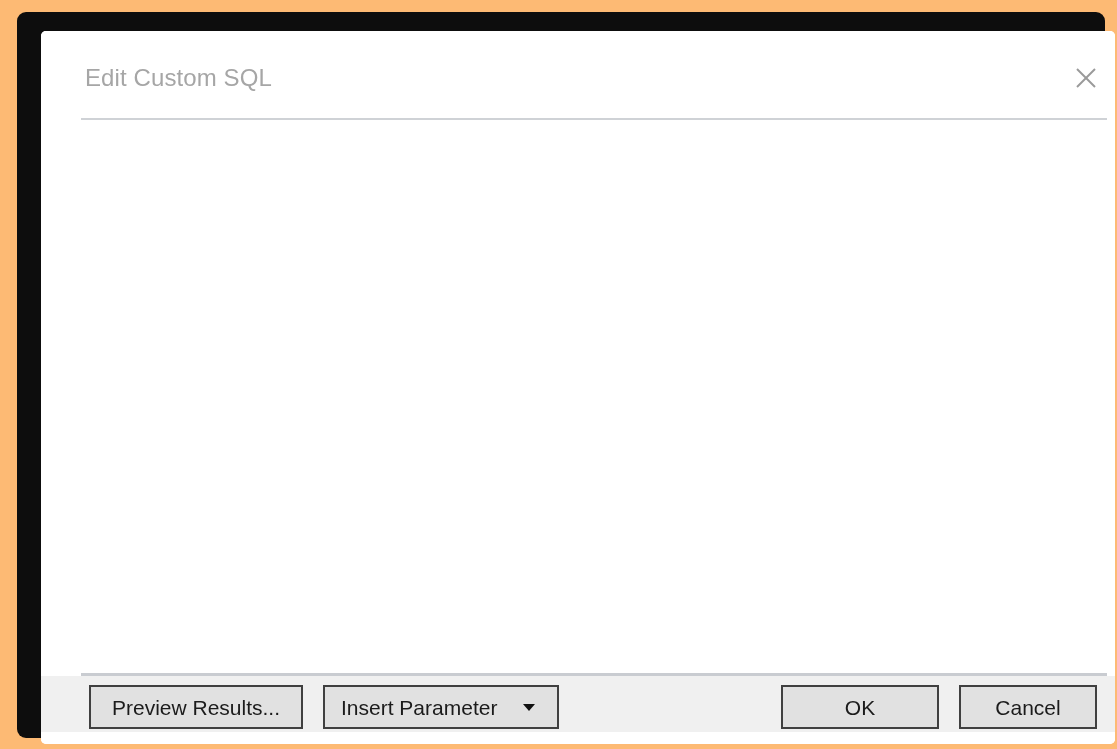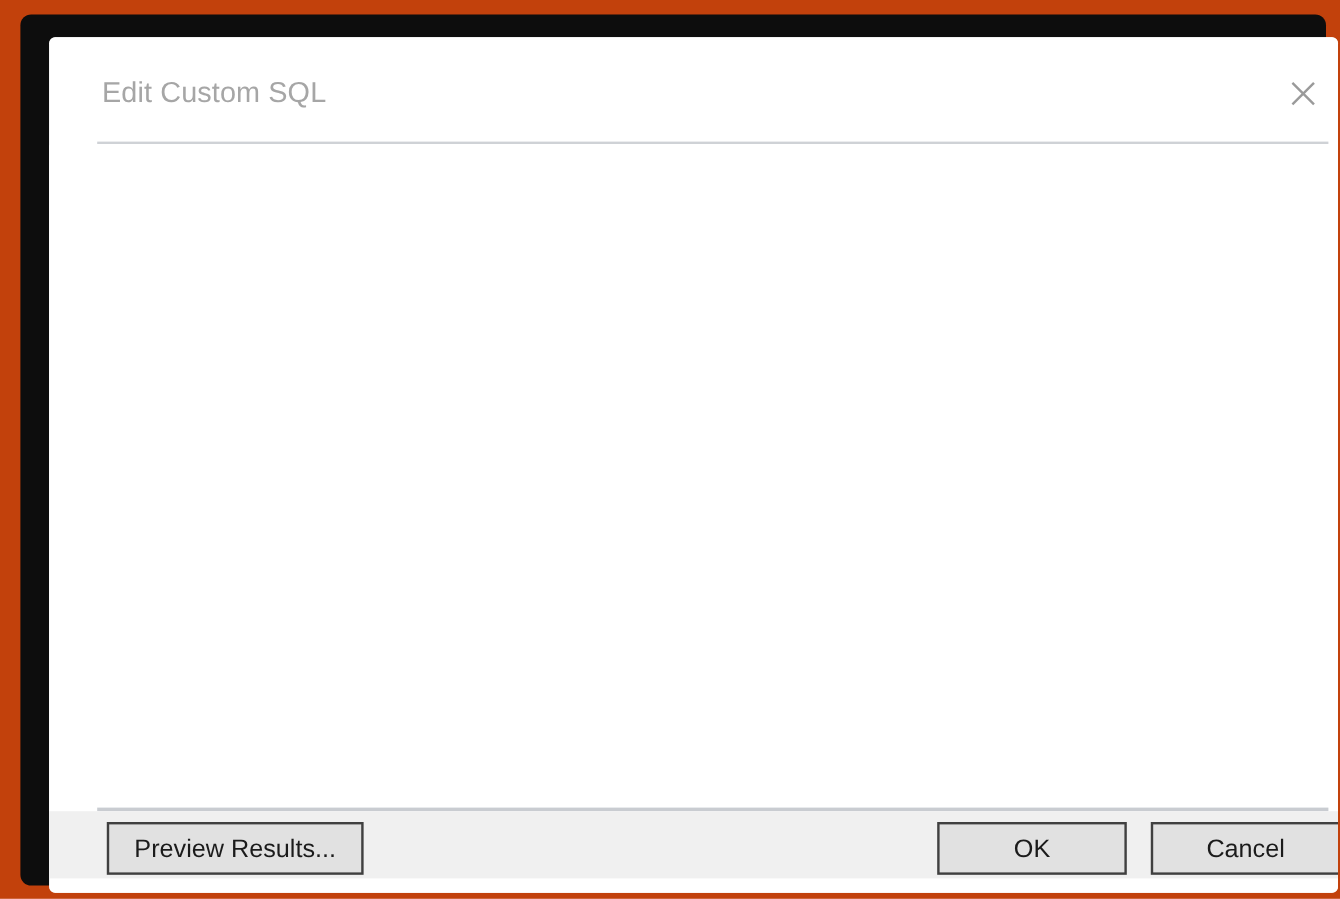--- a/index.html
+++ b/index.html
@@ -14,21 +14,21 @@
     overflow: hidden;
     font-family: "Liberation Sans", sans-serif;
   }
 
   
   .frame {
     position: absolute;
     left: 0; top: 0;
     width: 1117px;
     height: 749px;
-    background: #c2410c;
+    background: #fdba74;
     box-sizing: border-box;
   }
   .frame-inner {
     position: absolute;
     left: 17px;
     top: 12px;
     width: 1088px;
     height: 726px;
     background: #0d0d0d;
     border-radius: 9px;
@@ -160,21 +160,21 @@
     font-size: 21px;
     color: #1b1b1b;
     text-align: center;
     line-height: 42px;
     white-space: nowrap;
     cursor: default;
   }
   .btn-preview   { left: 64px;  width: 214px; }
   .btn-insert    { left: 298px; width: 236px; text-align: left; }
   .btn-ok        { left: 756px; width: 158px; }
-  .btn-cancel    { left: 934px; width: 158px; }
+  .btn-cancel    { left: 934px; width: 138px; }
 
   .btn-insert .btn-label {
     position: absolute;
     left: 16px;
     top: 0;
     line-height: 42px;
   }
   .caret {
     position: absolute;
     right: 22px;
@@ -210,20 +210,24 @@
         <div class="editor">
           <div class="sql-text">
           </div>
         </div>
 
         <div class="footer-sep"></div>
         <div class="footer">
 
           <div class="btn btn-preview">Preview Results...</div>
 
+          <div class="btn btn-insert">
+            <span class="btn-label">Insert Parameter</span>
+            <span class="caret"></span>
+          </div>
 
           <div class="btn btn-ok">OK</div>
 
           <div class="btn btn-cancel">Cancel</div>
         </div>
 
       </div>
     </div>
 
   </div>

